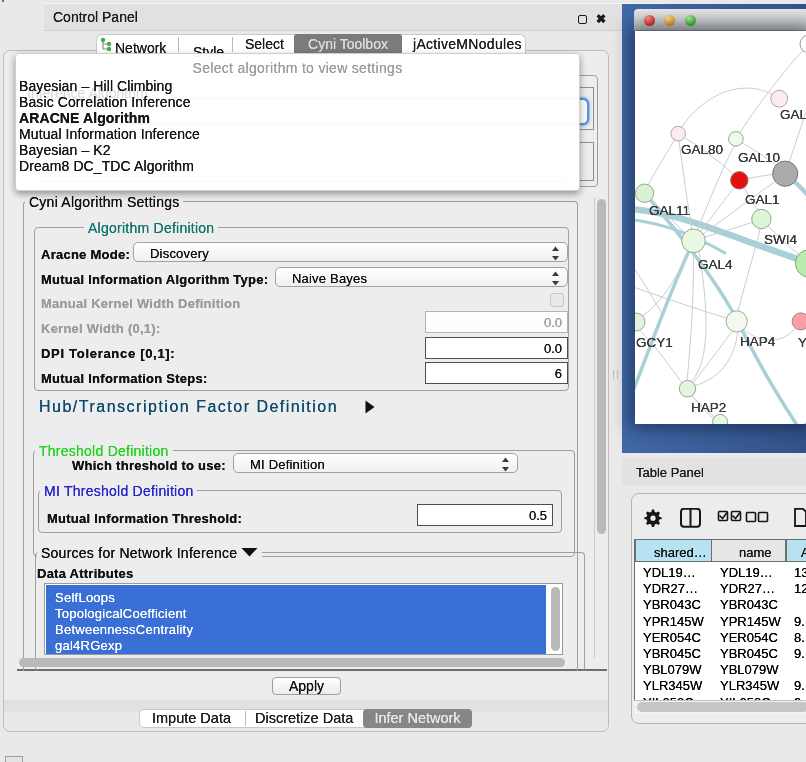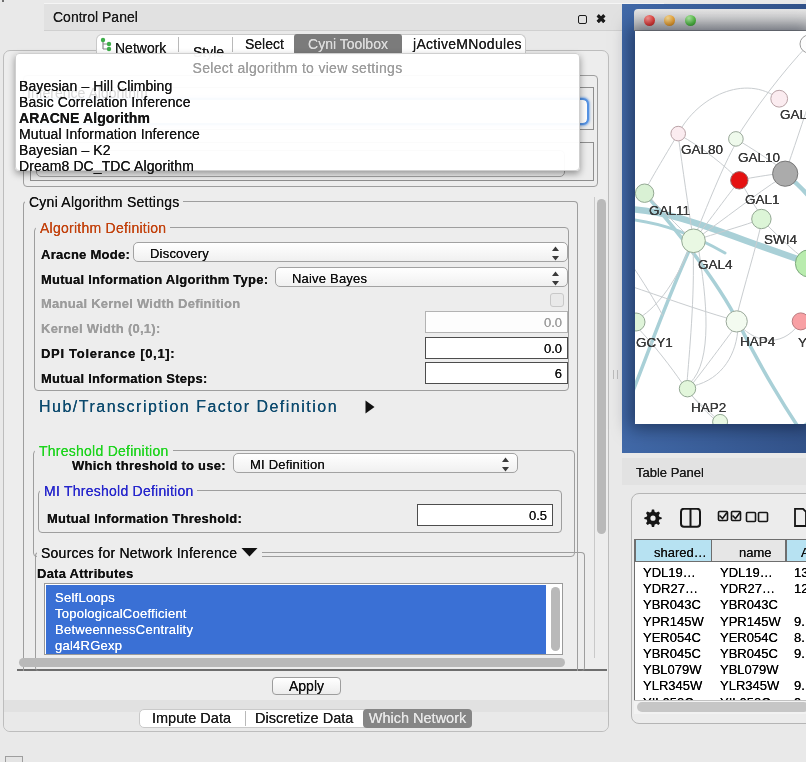--- a/index.html
+++ b/index.html
@@ -25,21 +25,21 @@
   #spane { left:17px; top:190px; width:590px; height:481px; border-bottom:2px solid #6e6e6e; }
   .blab { font-size:13px; font-weight:bold; color:#111; position:absolute; white-space:nowrap; letter-spacing:0.25px; }
   .blab.dis { color:#9c9c9c; }
   .combo { position:absolute; height:20px; background:linear-gradient(#ffffff,#f0f0f0); border:1px solid #a2a2a2; border-radius:5px; font-size:13px; color:#111; }
   .combo .cv { position:absolute; left:16px; top:3px; letter-spacing:0.2px; }
   .combo .ar { position:absolute; right:7px; top:3px; width:9px; height:15px; }
   .combo .ar svg { display:block; }
   .field { position:absolute; height:22px; background:#fff; border:1px solid #4d4d4d; font-size:13px; color:#111; text-align:right; padding:3px 5px 0 0; }
   .field.dis { border-color:#b3b3b3; color:#9c9c9c; background:#fdfdfd; }
   
-  #popup { left:15px; top:53px; width:565px; height:118px; background:rgba(255,255,255,0.96); border:1px solid #cfcfcf; border-radius:4px; box-shadow:0 3px 7px rgba(0,0,0,0.38); }
+  #popup { left:15px; top:53px; width:565px; height:138px; background:rgba(255,255,255,0.96); border:1px solid #cfcfcf; border-radius:4px; box-shadow:0 3px 7px rgba(0,0,0,0.38); }
   #popup .ph { position:absolute; top:6px; width:100%; text-align:center; font-size:14px; letter-spacing:0.3px; color:#9c9c9c; }
   .pitem { position:absolute; left:3px; font-size:14px; letter-spacing:0.1px; color:#141414; white-space:nowrap; }
   
   #dlist { position:absolute; left:27px; top:393px; width:519px; height:72px; background:#fff; border:1px solid #9a9a9a; overflow:hidden; }
   #dlist .sel { position:absolute; left:1px; top:1px; width:500px; height:69px; background:#3a70d5; }
   #dlist .li { position:absolute; left:10px; font-size:13px; letter-spacing:0.25px; color:#fff; }
   
   .sb-thumb { position:absolute; background:#b9b9b9; border-radius:5px; }
   
   #applybtn { left:272px; top:677px; width:69px; height:18px; background:linear-gradient(#ffffff,#ececec); border:1px solid #9d9d9d; border-radius:4px; text-align:center; font-size:14px; color:#111; line-height:17px; }
@@ -90,21 +90,21 @@
 <div class="abs" style="left:30px; top:142px; width:564px; height:39px; border:1px solid #8e8e8e; background:#ececec;"></div>
 <div class="combo" style="left:36px; top:150px; width:529px; height:27px;"></div>
 
 <div id="spane" class="abs">
 
   <div class="group" style="left:6px; top:11px; width:555px; height:470px; border-bottom:none; border-radius:4px 4px 0 0;">
     <span class="glabel">Cyni Algorithm Settings</span>
   </div>
 
   <div class="group" style="left:17px; top:37px; width:535px; height:164px;">
-    <span class="glabel" style="color:#c2410c;">Algorithm Definition</span>
+    <span class="glabel" style="color:#0f766e;margin-left:48px;">Algorithm Definition</span>
   </div>
   <span class="blab" style="left:24px; top:57px;">Aracne Mode:</span>
   <div class="combo" style="left:116px; top:52px; width:435px;">
       <span class="cv">Discovery</span>
       <span class="ar">
         <svg width="9" height="15">
           <path d="M4.5 0.5 L8 5 L1 5 Z M4.5 14.5 L8 10 L1 10 Z" fill="#3a3a3a"></path>
         </svg>
       </span>
     </div>
@@ -177,21 +177,21 @@
   <span class="pitem" style="top:72px;">Mutual Information Inference</span>
   <span class="pitem" style="top:88px;">Bayesian – K2</span>
   <span class="pitem" style="top:104px;">Dream8 DC_TDC Algorithm</span>
 </div>
 
 <div id="applybtn" class="abs">Apply</div>
 <div id="bottabs" class="abs"></div>
 <span class="btab" style="left:152px; top:709px;">Impute Data</span>
 <span class="tsep" style="left:245px; top:711px;"></span>
 <span class="btab" style="left:255px; top:709px;">Discretize Data</span>
-<span class="btab" id="bt-infer" style="left:363px; top:709px; width:109px;">Which Network</span>
+<span class="btab" id="bt-infer" style="left:363px; top:709px; width:109px;">Infer Network</span>
 
 <div class="abs" style="left:5px; top:756px; width:18px; height:10px; background:#e4e4e4; border:1px solid #9e9e9e;"></div>
 <div class="abs" style="left:613px; top:370px; width:5px; height:9px; border-left:1.5px solid #bdbdbd; border-right:1.5px solid #bdbdbd;"></div>
 
 <div id="netframe" class="abs">
   <div id="macbar">
     <div class="tl" style="left:9.5px; background:radial-gradient(circle at 35% 30%, #ff9a96, #e63b35 60%, #b01e18);"></div>
     <div class="tl" style="left:29.5px; background:radial-gradient(circle at 35% 30%, #ffe29a, #f0a32e 60%, #c07908);"></div>
     <div class="tl" style="left:50.5px; background:radial-gradient(circle at 35% 30%, #b5f0a8, #52bf3f 60%, #2e8f1e);"></div>
   </div>

